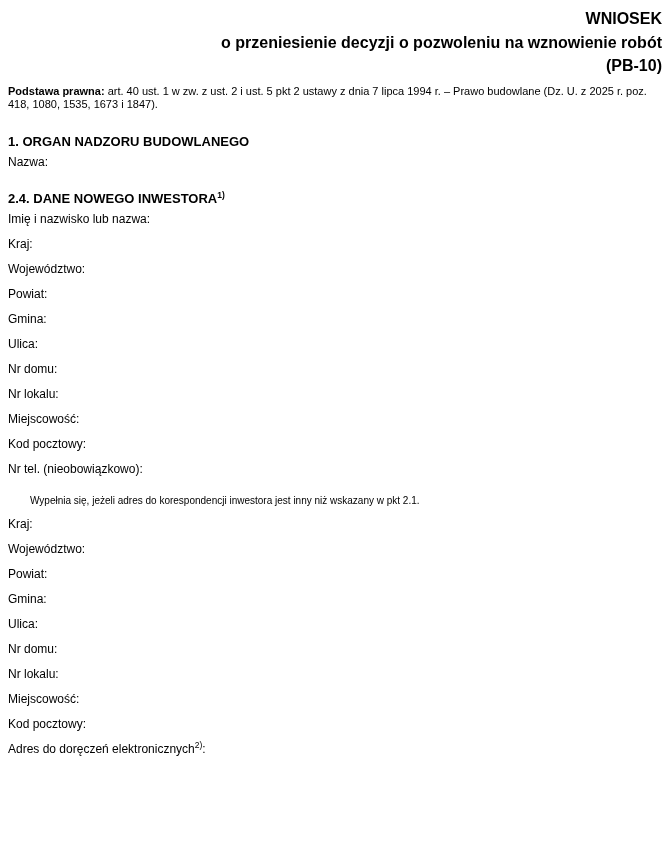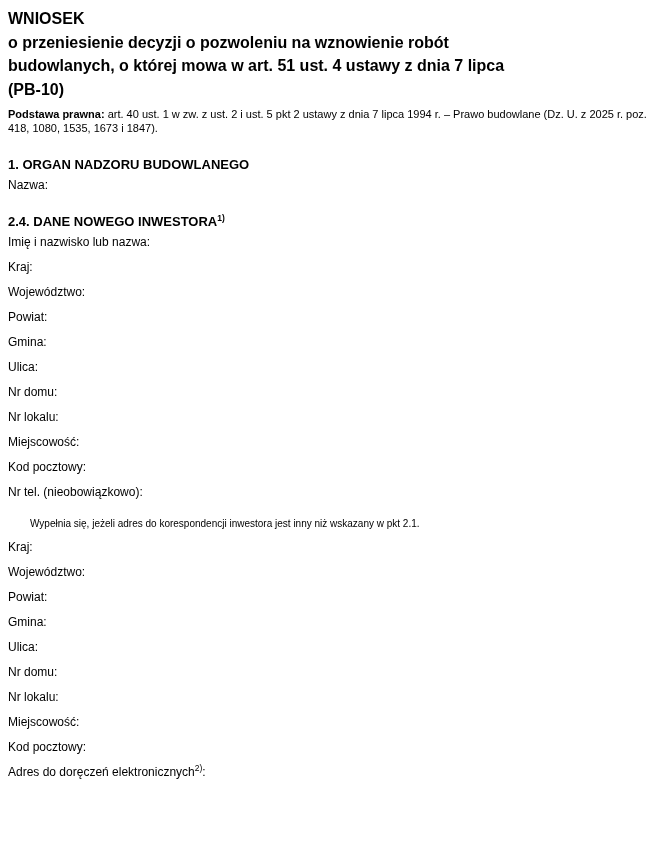--- a/index.html
+++ b/index.html
@@ -11,21 +11,21 @@
   }
   .page {
     width: 670px;
     height: 858px;
     box-sizing: border-box;
     padding: 7px 8px 0 8px;
     background: #ffffff;
     overflow: hidden;
   }
   .title-block {
-    text-align: left;
+    text-align: right;
     font-weight: bold;
     font-size: 16px;
     line-height: 23.5px;
   }
   .legal-basis {
     margin-top: 7px;
     font-size: 11px;
     line-height: 13.5px;
   }
   .legal-basis .legal-label {
@@ -58,21 +58,20 @@
   }
 </style>
 </head>
 <body>
 
 <div class="page">
 
   <div class="title-block">
     <div>WNIOSEK</div>
     <div>o przeniesienie decyzji o pozwoleniu na wznowienie robót</div>
-    <div>budowlanych, o której mowa w art. 51 ust. 4 ustawy z dnia 7 lipca</div>
     <div>(PB-10)</div>
   </div>
 
   <p class="legal-basis"><span class="legal-label">Podstawa prawna:</span><span> art. 40 ust. 1 w zw. z ust. 2 i ust. 5 pkt 2 ustawy z dnia 7 lipca 1994 r. – Prawo budowlane (Dz. U. z 2025 r. poz. 418, 1080, 1535, 1673 i 1847).</span></p>
 
   <div class="sec-1">
     <h2 class="section-heading">1. ORGAN NADZORU BUDOWLANEGO</h2>
     <p class="field first-field">Nazwa:</p>
   </div>
 

